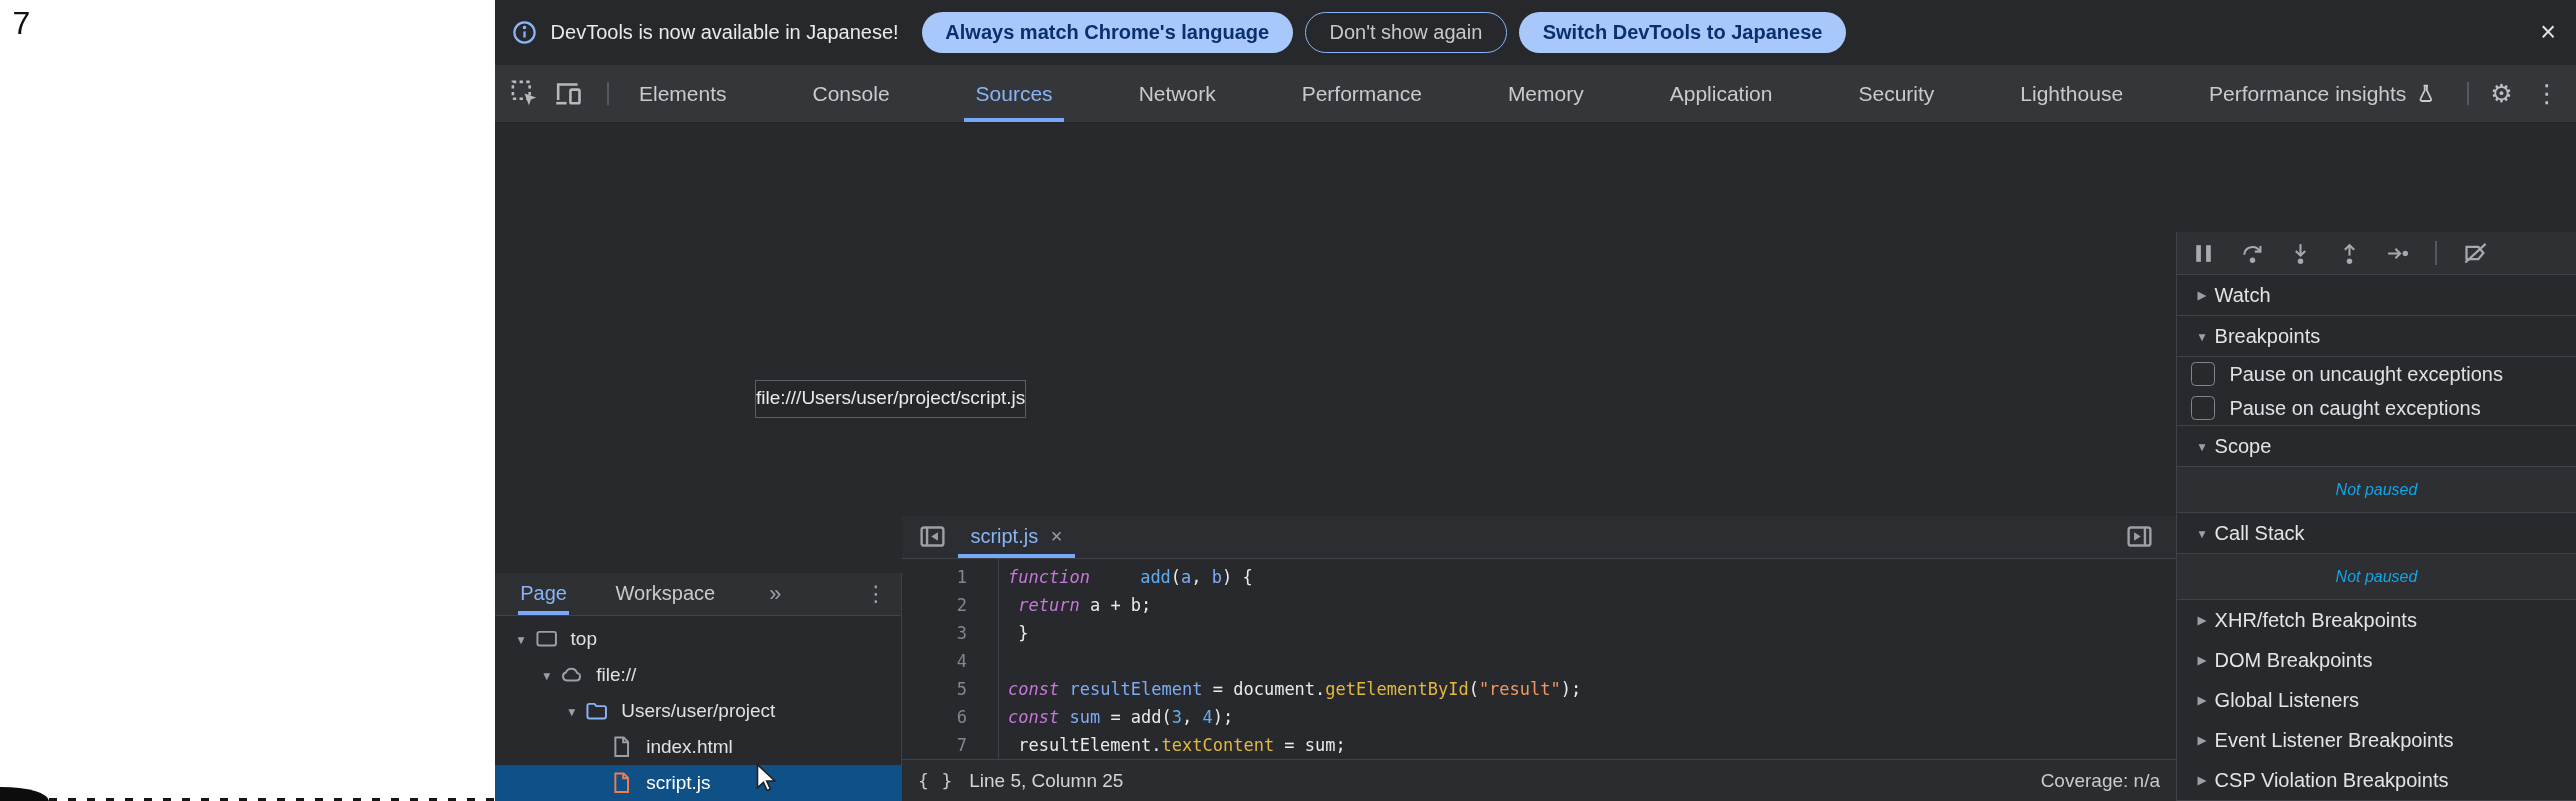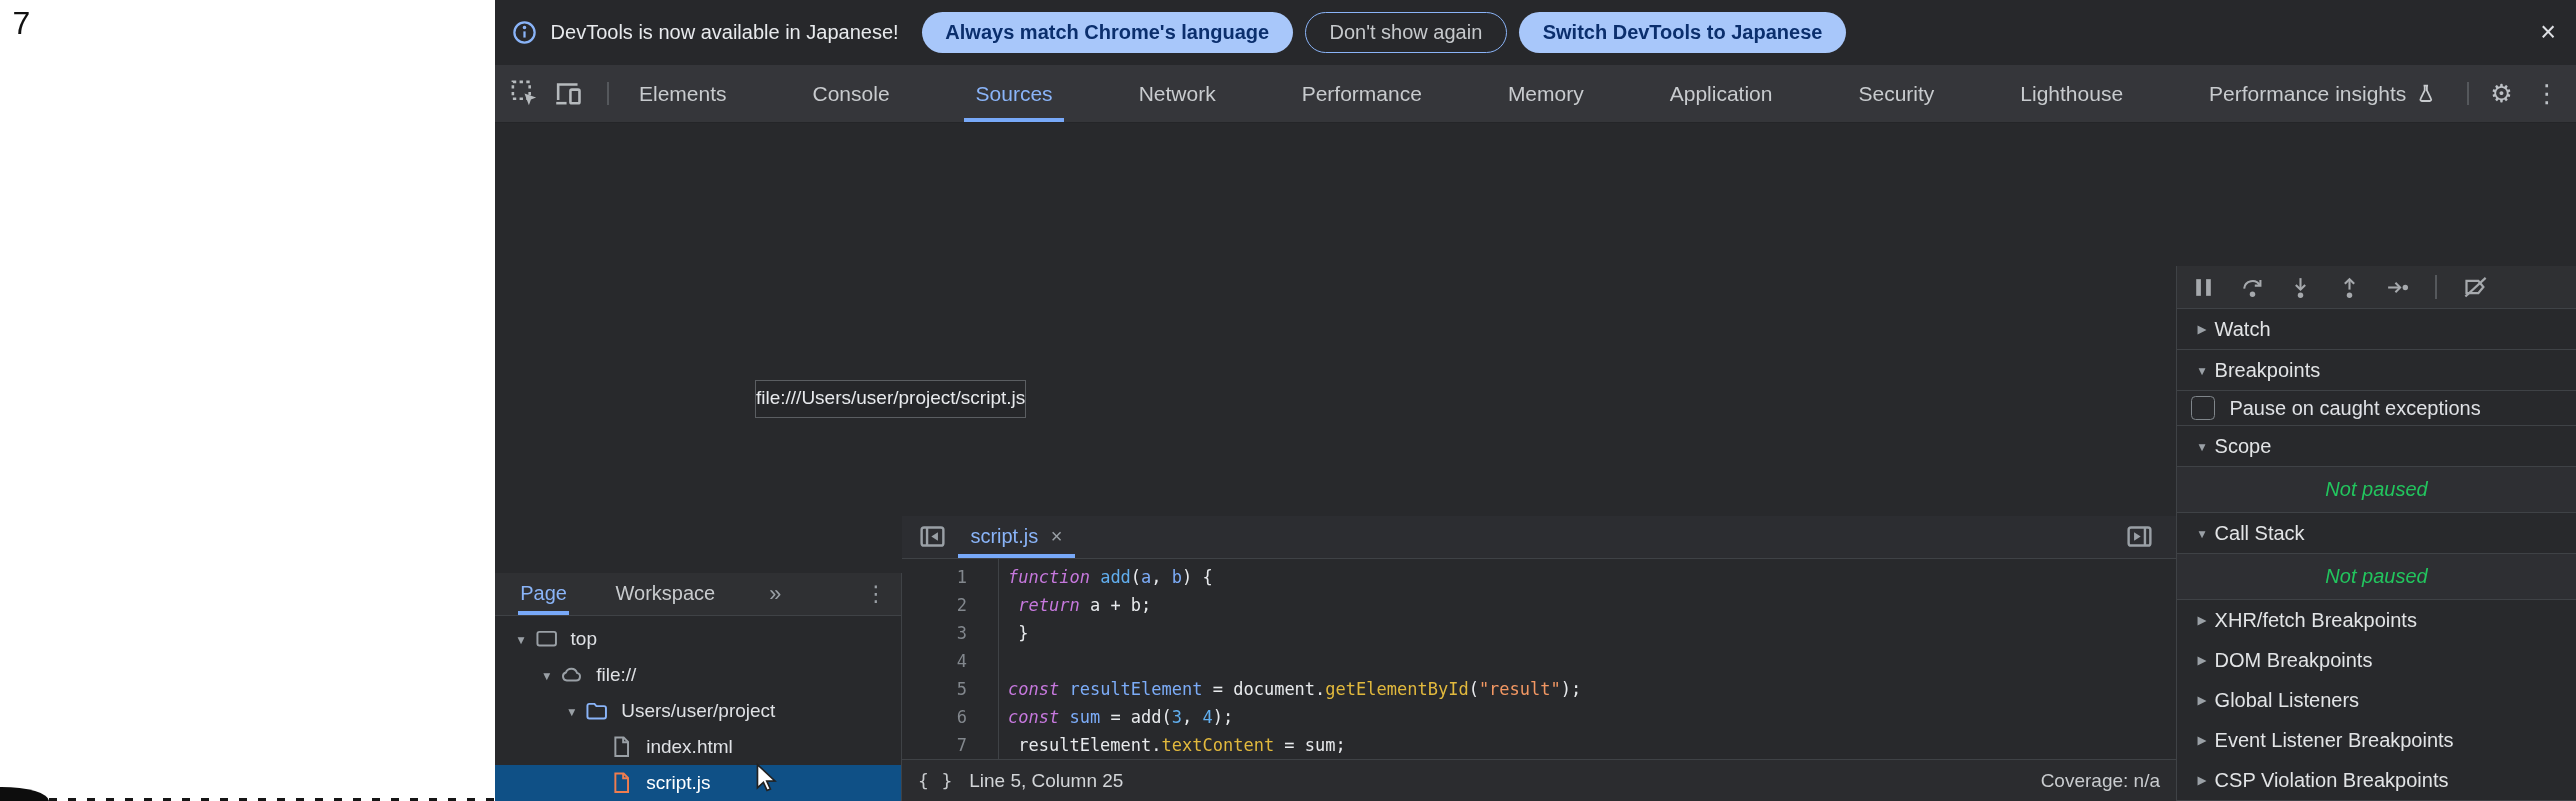--- a/index.html
+++ b/index.html
@@ -72,21 +72,21 @@
   .ed-tab .x{margin-left:12.6px;color:#9aa0a6;font-size:20px;}
   .ed-tab .tab-underline{position:absolute;left:3.6px;right:3.6px;bottom:0;height:3.6px;
     background:var(--c-tab-underline);}
   .code{flex:1;display:flex;min-height:0;font-family:"DejaVu Sans Mono",monospace;font-size:17px;
     background:var(--c-panel-bg);}
   .gutter{width:96px;flex:none;border-right:0.9px solid var(--c-border);padding-top:4.5px;
     color:var(--c-line-number);text-align:right;}
   .gutter div{height:28px;line-height:28px;padding-right:31px;}
   .lines{flex:1;padding-top:4.5px;padding-left:9px;overflow:hidden;}
   .cl{height:28px;line-height:28px;white-space:pre;}
-  .tok-kw{color:var(--c-tok-keyword);font-style:italic;} .tok-fn{color:var(--c-tok-function);}
+  .tok-kw{color:var(--c-tok-keyword);font-style:italic;} .tok-fn{color:var(--c-tok-function);margin-left:40px;}
   .tok-def{color:var(--c-tok-def);}   .tok-num{color:var(--c-tok-number);}
   .tok-prop{color:var(--c-tok-property);} .tok-str{color:var(--c-tok-string);}
   .tok-pln{color:var(--c-tok-plain);}
   .statusbar{height:41px;flex:none;background:var(--c-status-bg);border-top:0.9px solid var(--c-border);
     display:flex;align-items:center;padding:0 16px;font-size:19px;color:#d2d5d8;}
   .statusbar .braces{font-family:"DejaVu Sans Mono",monospace;font-size:18px;margin-right:16px;
     color:#c8cbce;letter-spacing:0.9px;cursor:pointer;}
   .statusbar .right{color:#c8cbce;margin-left:48px;}
   
   .dbg{width:399px;flex:none;border-left:0.9px solid var(--c-border);display:flex;flex-direction:column;}
@@ -97,21 +97,21 @@
   .sec-header{height:40px;display:flex;align-items:center;padding-left:12.6px;font-size:20px;
     color:#e2e4e6;cursor:pointer;background:var(--c-panel-bg);}
   .sec-header .tw{width:25px;font-size:11.7px;}
   .divider{border-bottom:0.9px solid var(--c-border);}
   .chk-row{height:34px;display:flex;align-items:center;padding-left:14.4px;font-size:20px;
     color:#dfe1e5;cursor:pointer;}
   .chk-row:first-of-type{padding-top:3.6px;}
   .box{width:21.6px;height:21.6px;border:1.8px solid #80868b;border-radius:4.5px;margin-right:14.4px;
     background:transparent;flex:none;}
   .not-paused{height:45px;display:flex;align-items:center;justify-content:center;
-    font-style:italic;color:#22c55e;font-size:20px;background:#2e2f33;}
+    font-style:italic;color:#0ea5e9;font-size:16px;background:#2e2f33;}
   
   .tooltip{position:absolute;left:260px;top:380px;height:36px;line-height:34px;padding:0 0;
     background:#26272a;border:0.9px solid #5b5e62;color:#e8eaed;font-size:19px;white-space:nowrap;
     z-index:20;}
   .cursor{position:absolute;left:256px;top:189px;z-index:30;pointer-events:none;}
 </style>
 </head>
 <body>
 
 <div class="page">
@@ -369,20 +369,24 @@
           </div>
         <div id="dbg-sections">
             <div class="sec-header divider">
               <span class="tw">▶</span>
               <span>Watch</span>
             </div>
             <div class="sec-header divider">
               <span class="tw">▼</span>
               <span>Breakpoints</span>
             </div>
+            <div class="chk-row">
+              <span class="box"></span>
+              <span>Pause on uncaught exceptions</span>
+            </div>
             <div class="chk-row divider">
               <span class="box"></span>
               <span>Pause on caught exceptions</span>
             </div>
             <div class="sec-header divider">
               <span class="tw">▼</span>
               <span>Scope</span>
             </div>
             <div class="not-paused divider">Not paused</div>
             <div class="sec-header divider">

